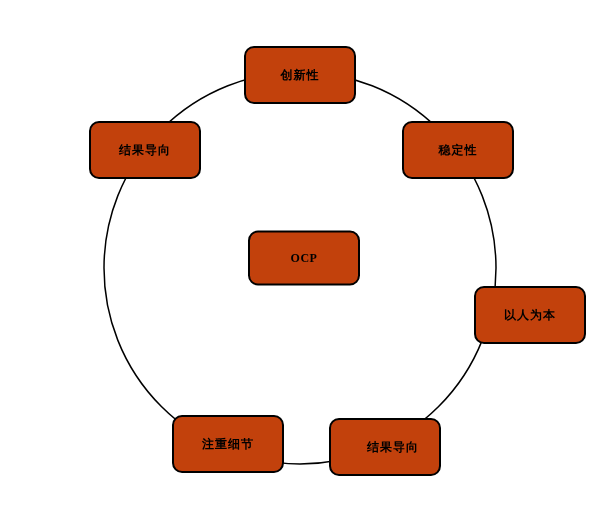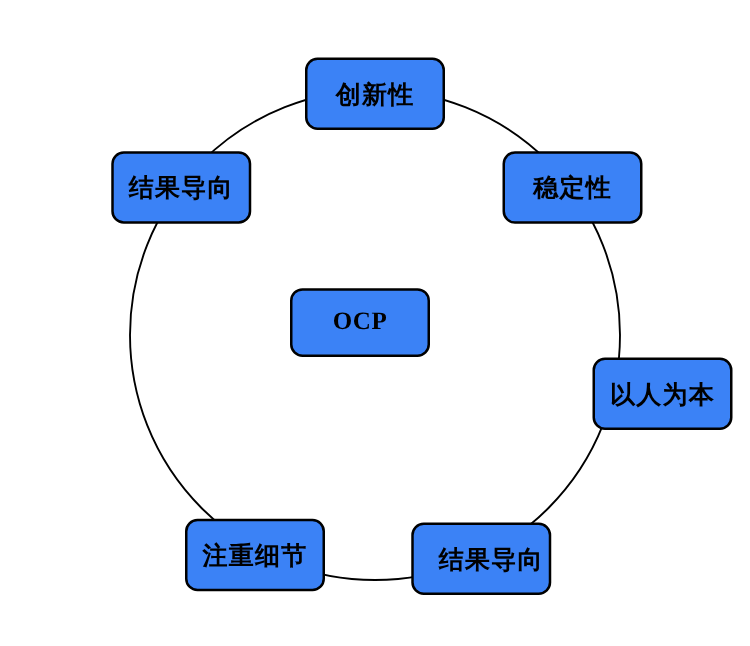--- a/index.html
+++ b/index.html
@@ -20,49 +20,49 @@
   .ring-svg {
     position: absolute;
     left: 0;
     top: 0;
     width: 600px;
     height: 517px;
   }
   .node {
     position: absolute;
     transform: translate(-50%, -50%);
-    background: #3b82f6;
+    background: #c2410c;
     border: 2.5px solid #000000;
     border-radius: 10px;
     box-sizing: border-box;
     width: 112px;
     height: 58px;
     display: flex;
     align-items: center;
     justify-content: center;
-    font-size: 20px;
+    font-size: 12px;
     font-weight: bold;
     color: #000000;
     white-space: nowrap;
     letter-spacing: 1px;
     z-index: 2;
   }
   .node.center {
     height: 55px;
     letter-spacing: 0.5px;
   }
   
   .n-top        { left: 300px; top: 75px;  }
   .n-topright   { left: 458px; top: 150px; font-family: Liberation Serif, serif; }
   .n-right      { left: 490px; top: 315px; margin-left: 40px; }
   .n-botright   { left: 385px; top: 447px; padding-left: 16px; }
-  .n-botleft    { left: 204px; top: 444px; }
+  .n-botleft    { left: 228px; top: 444px; }
   .n-left       { left: 108px; top: 315px; }
   .n-topleft    { left: 145px; top: 150px; }
-  .n-center     { left: 288px; top: 258px; font-family: Liberation Serif, serif; }
+  .n-center     { left: 304px; top: 258px; font-family: Liberation Serif, serif; }
 </style>
 </head>
 <body>
 
 <div class="canvas">
 
   <svg class="ring-svg" viewBox="0 0 600 517" xmlns="http://www.w3.org/2000/svg">
     <circle cx="300" cy="268" r="196" fill="none" stroke="#000000" stroke-width="1.5"></circle>
   </svg>
 

